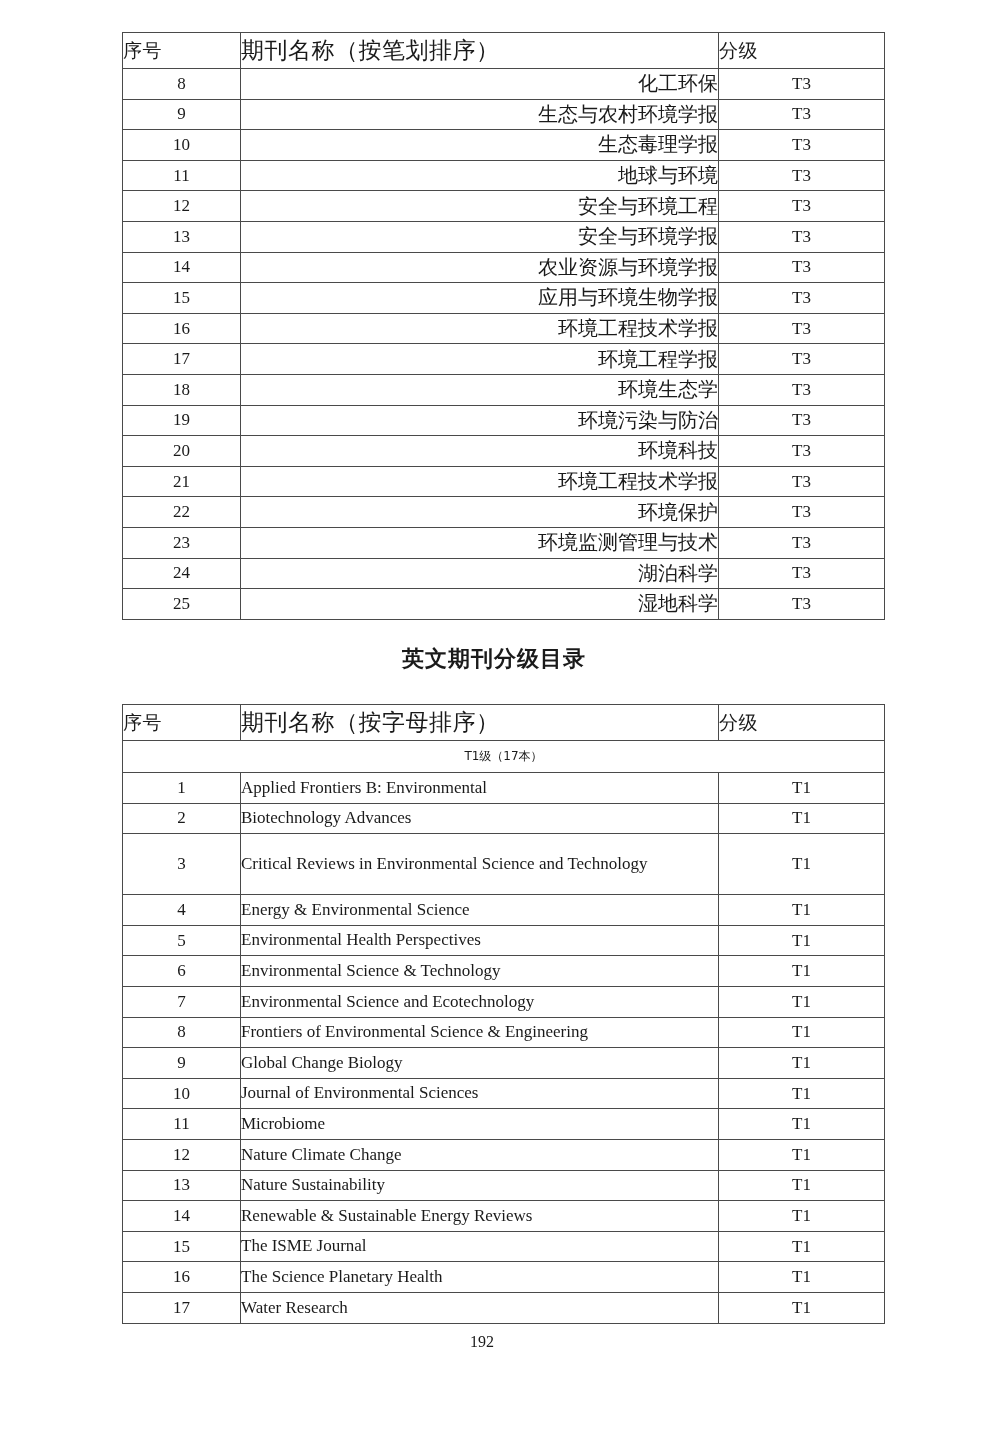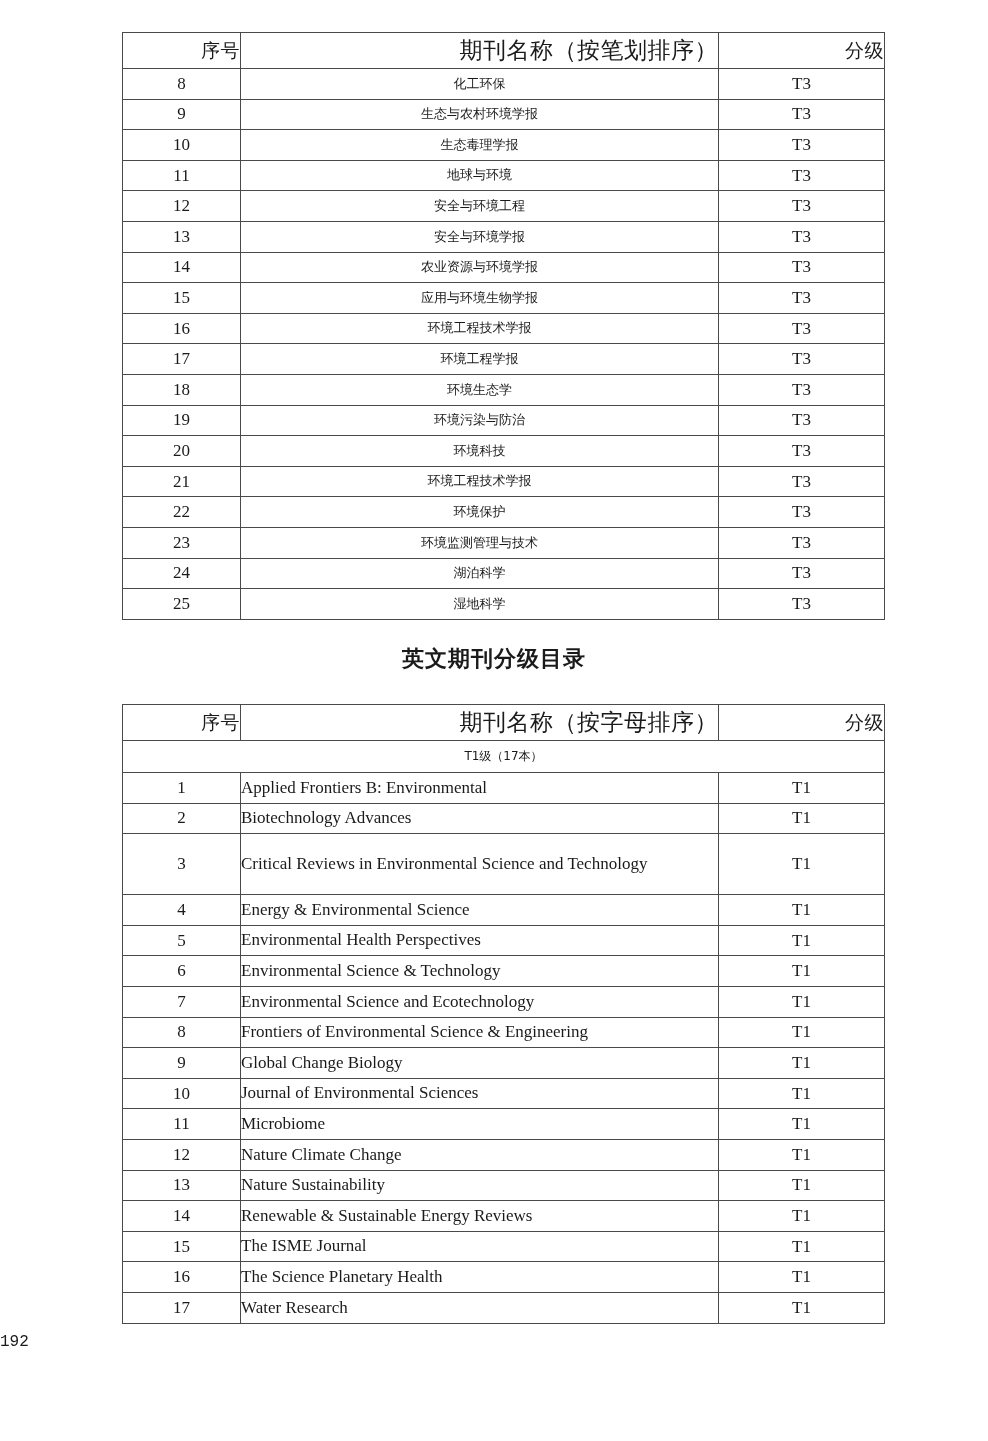--- a/index.html
+++ b/index.html
@@ -40,38 +40,38 @@
     vertical-align: middle;
     font-weight: normal;
   }
 
   col.c-num { width: 118px; }
   col.c-name { width: 478px; }
   col.c-rank { width: 166px; }
 
   .hdr-row th {
     height: 35px;
-    text-align: right;
+    text-align: left;
     font-weight: bold;
     font-size: 19px;
     letter-spacing: 0.5px;
   }
   .hdr-row th.h-name { font-size: 23px; }
 
   .row td {
     height: 29.6px;
   }
   .cell-num {
     text-align: center;
     font-size: 17px;
   }
   .cell-name-cn {
-    text-align: center;
+    text-align: right;
     padding-left: 15px;
-    font-size: 13px;
+    font-size: 20px;
     line-height: 1.25;
   }
   .cell-name-en {
     text-align: left;
     padding-left: 15px;
     font-size: 17px;
     line-height: 1.55;
   }
   .cell-rank {
     text-align: center;
@@ -98,23 +98,23 @@
     font-weight: bold;
     font-family: "DejaVu Sans", "Liberation Sans", sans-serif;
     letter-spacing: 1px;
   }
 
   
   .page-number {
     position: absolute;
     left: 0;
     width: 964px;
-    text-align: left;
+    text-align: center;
     font-size: 16px;
-    font-family: Liberation Mono, monospace;
+    font-family: Liberation Serif, serif;
   }
 </style>
 </head>
 <body>
 
 <div class="page">
 
   <table class="jtable" id="table-cn" style="top:32px;">
     <colgroup>
       <col class="c-num">

